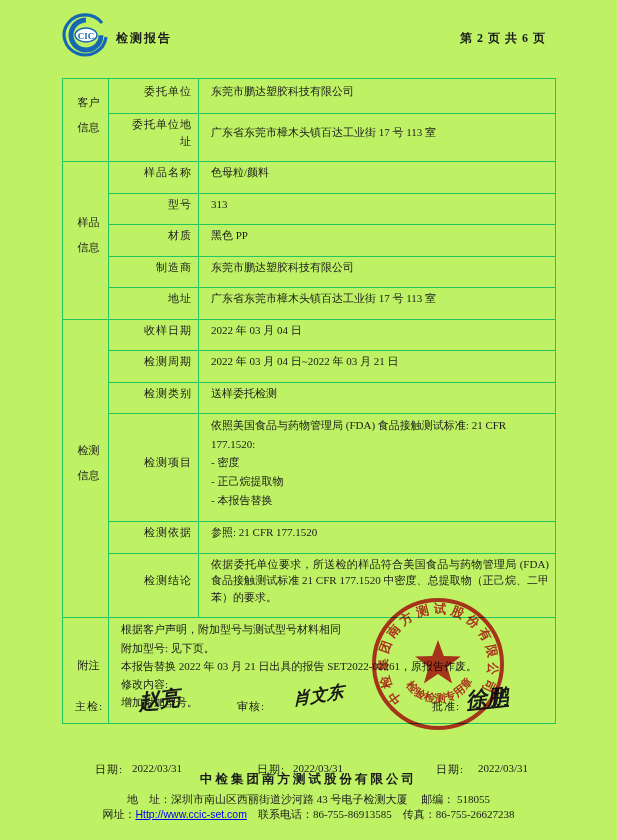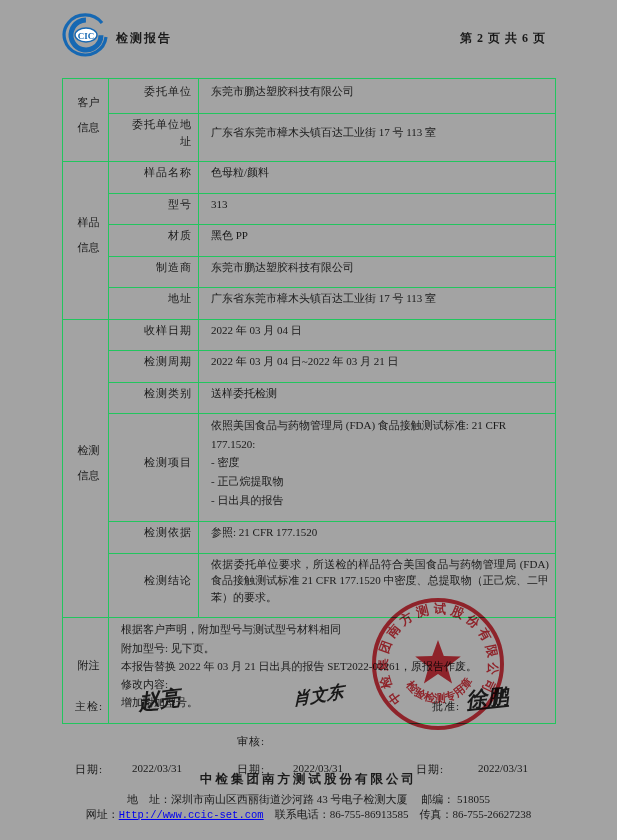--- a/index.html
+++ b/index.html
@@ -3,21 +3,21 @@
 <meta charset="utf-8">
 <style>
   * { margin:0; padding:0; box-sizing:border-box; }
   html,body { background:#ffffff; }
   body {
     font-family:"Liberation Serif","DejaVu Serif",serif;
     color:#1a1a1a;
   }
   .page {
     position:relative; width:617px; height:840px; margin:0 auto;
-    background:#a3a3a3; overflow:hidden;
+    background:#bef264; overflow:hidden;
   }
   
   .hdr-logo { position:absolute; left:62px; top:13px; width:48px; height:44px; }
   .hdr-title { position:absolute; left:116px; top:30px; font-size:12px; font-weight:bold; letter-spacing:2px; }
   .hdr-no { position:absolute; left:232px; top:30px; font-size:12px; font-weight:bold; }
   .hdr-page { position:absolute; left:460px; top:30px; font-size:12px; font-weight:bold; letter-spacing:1px; }
   
   table.rep {
     position:absolute; left:62px; top:78px; width:493px;
     border-collapse:collapse; table-layout:fixed;
@@ -35,31 +35,31 @@
   tr.h94 { height:94px; } tr.h26 { height:26px; } tr.h47 { height:47px; } tr.h91 { height:91px; }
   .mline div { line-height:1.7; }
   .concl { text-align:justify; line-height:1.6; }
   .notes-cell div { line-height:1.65; }
   
   .sig-label { position:absolute; font-size:11px; letter-spacing:1px; }
   .sig-name {
     position:absolute; font-size:21px; font-weight:bold; font-style:italic;
     color:#191919; white-space:nowrap;
   }
-  .date-lbl { position:absolute; font-size:11px; letter-spacing:1px; }
+  .date-lbl { position:absolute; font-size:11px; letter-spacing:1px;margin-left:20px; }
   .date-val { position:absolute; font-size:11px;text-align:right; }
   
   .stamp { position:absolute; left:366px; top:590px; width:144px; height:148px;
            mix-blend-mode:multiply; opacity:.92; pointer-events:none; z-index:5; }
   
   .ft-company { position:absolute; left:0; top:771px; width:100%; text-align:center;
                 font-size:12.5px; font-weight:bold; letter-spacing:3px; }
   .ft-line1 { position:absolute; left:0; top:792px; width:100%; text-align:center; font-size:11px; }
   .ft-line2 { position:absolute; left:0; top:807px; width:100%; text-align:center; font-size:11px; }
-  .ft-link { color:#0000ee; text-decoration:underline; font-family:Liberation Mono, monospace; font-size:10.5px; }
+  .ft-link { color:#0000ee; text-decoration:underline; font-family:Liberation Sans, sans-serif; font-size:10.5px; }
 </style>
 </head>
 <body>
 
 <div class="page">
 
   <svg class="hdr-logo" viewBox="0 0 48 44">
     <circle cx="24" cy="22" r="15" fill="none" stroke="#1668b3" stroke-width="5" stroke-dasharray="70 25" stroke-dashoffset="-8" transform="rotate(-30 24 22)"></circle>
     <path d="M 40 10 A 21 20 0 1 0 44 24" fill="none" stroke="#1668b3" stroke-width="3.2"></path>
     <ellipse cx="24" cy="22" rx="11" ry="7" fill="#ffffff" stroke="#1668b3" stroke-width="1.4"></ellipse>
@@ -130,21 +130,21 @@
       <td class="lbl">检测类别</td>
       <td class="val">送样委托检测</td>
     </tr>
     <tr class="h94">
       <td class="lbl">检测项目</td>
       <td class="val mline">
         <div>依照美国食品与药物管理局 (FDA) 食品接触测试标准: 21 CFR</div>
         <div>177.1520:</div>
         <div>- 密度</div>
         <div>- 正己烷提取物</div>
-        <div>- 日出具的报告</div>
+        <div>- 本报告替换</div>
       </td>
     </tr>
     <tr class="h26">
       <td class="lbl">检测依据</td>
       <td class="val">参照: 21 CFR 177.1520</td>
     </tr>
     <tr class="h47">
       <td class="lbl">检测结论</td>
       <td class="val concl">依据委托单位要求，所送检的样品符合美国食品与药物管理局 (FDA) 食品接触测试标准 21 CFR 177.1520 中密度、总提取物（正己烷、二甲苯）的要求。</td>
     </tr>
@@ -159,21 +159,21 @@
         <div>本报告替换 2022 年 03 月 21 日出具的报告 SET2022-02261，原报告作废。</div>
         <div>修改内容:</div>
         <div>增加附加型号。</div>
       </td>
     </tr>
   </tbody>
     </table>
 
   <div class="sig-label" style="left:75px; top:699px;">主检:</div>
   <div class="sig-name" style="left:138px; top:686px; transform:rotate(-7deg);">赵亮</div>
-  <div class="sig-label" style="left:237px; top:699px;margin-top:35px;">审核:</div>
+  <div class="sig-label" style="left:237px; top:699px;">审核:</div>
   <div class="sig-name" style="left:293px; top:684px; transform:rotate(-9deg) skewX(-8deg); font-size:17px;">肖文东</div>
   <div class="sig-label" style="left:416px; top:699px;margin-left:16px;">批准:</div>
   <div class="sig-name" style="left:466px; top:684px; transform:rotate(-6deg); text-decoration:underline;">徐鹏</div>
 
   <div class="date-lbl" style="left:75px;  top:762px;">日期:</div>
   <div class="date-val" style="left:132px; top:762px;">2022/03/31</div>
   <div class="date-lbl" style="left:237px; top:762px;">日期:</div>
   <div class="date-val" style="left:293px; top:762px;">2022/03/31</div>
   <div class="date-lbl" style="left:416px; top:762px;">日期:</div>
   <div class="date-val" style="left:478px; top:762px;">2022/03/31</div>

